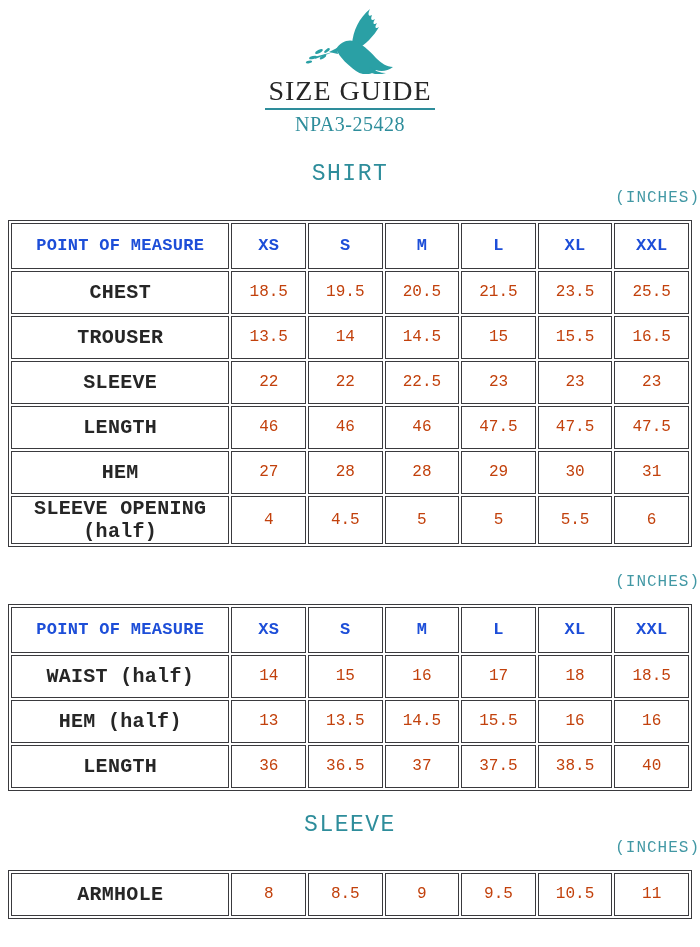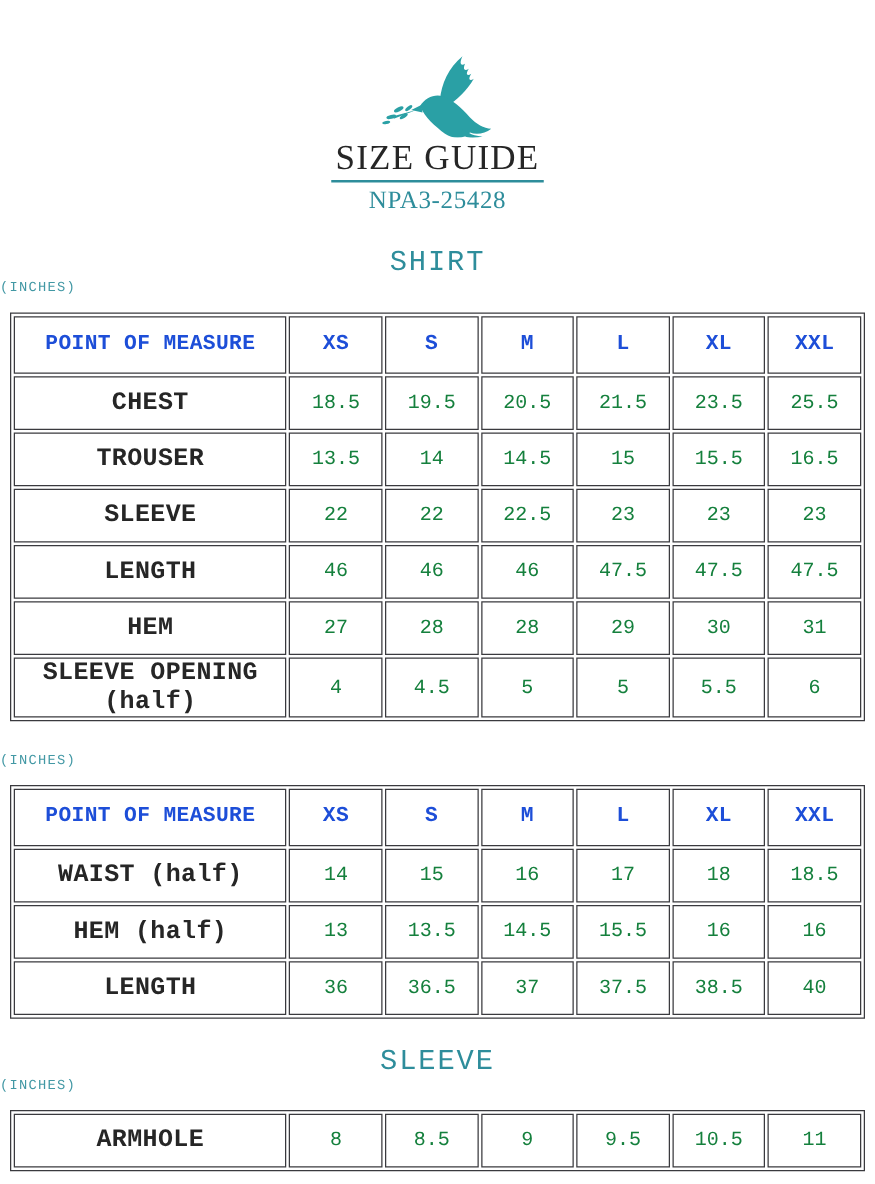--- a/index.html
+++ b/index.html
@@ -11,21 +11,21 @@
   }
   * { box-sizing: border-box; }
   html, body { margin: 0; padding: 0; }
   body {
     width: 700px;
     min-height: 947px;
     background: var(--bg);
     color: var(--text);
     font-family: "Liberation Serif", "DejaVu Serif", serif;
   }
-  .page { width: 700px; padding: 6px 0 10px 0; margin-top: 36px; }
+  .page { width: 700px; padding: 6px 0 10px 0; }
 
   
   .brand { text-align: center; }
   .logo-wrap { color: var(--logo-teal); line-height: 0; margin-top: 2px; }
   .brand-title {
     display: inline-block;
     margin: 2px 0 0 0;
     font-size: 28px;
     font-weight: normal;
     letter-spacing: 1px;
@@ -47,22 +47,22 @@
   .section-title {
     margin: 0;
     text-align: center;
     font-size: 23px;
     font-weight: normal;
     letter-spacing: 1.5px;
     color: var(--accent);
     line-height: 1.1;
   }
   .section-unit {
-    text-align: left;
-    font-size: 11px;
+    text-align: right;
+    font-size: 16px;
     letter-spacing: 1px;
     color: var(--accent);
     opacity: 0.9;
     margin-top: 1px;
   }
 
   
   .size-table {
     width: 684px;
     margin: 13px auto 0 auto;
@@ -90,21 +90,21 @@
   }
   .size-table tbody th.row-label {
     font-size: 20px;
     font-weight: bold;
     color: #262626;
     height: 43px;
     letter-spacing: 0.3px;
   }
   .size-table tbody td {
     font-size: 16px;
-    color: #15803d;
+    color: #c2410c;
     height: 43px;
   }
 </style>
 </head>
 <body>
 
 <div class="page">
 
   <div class="brand">
     <div class="logo-wrap">

